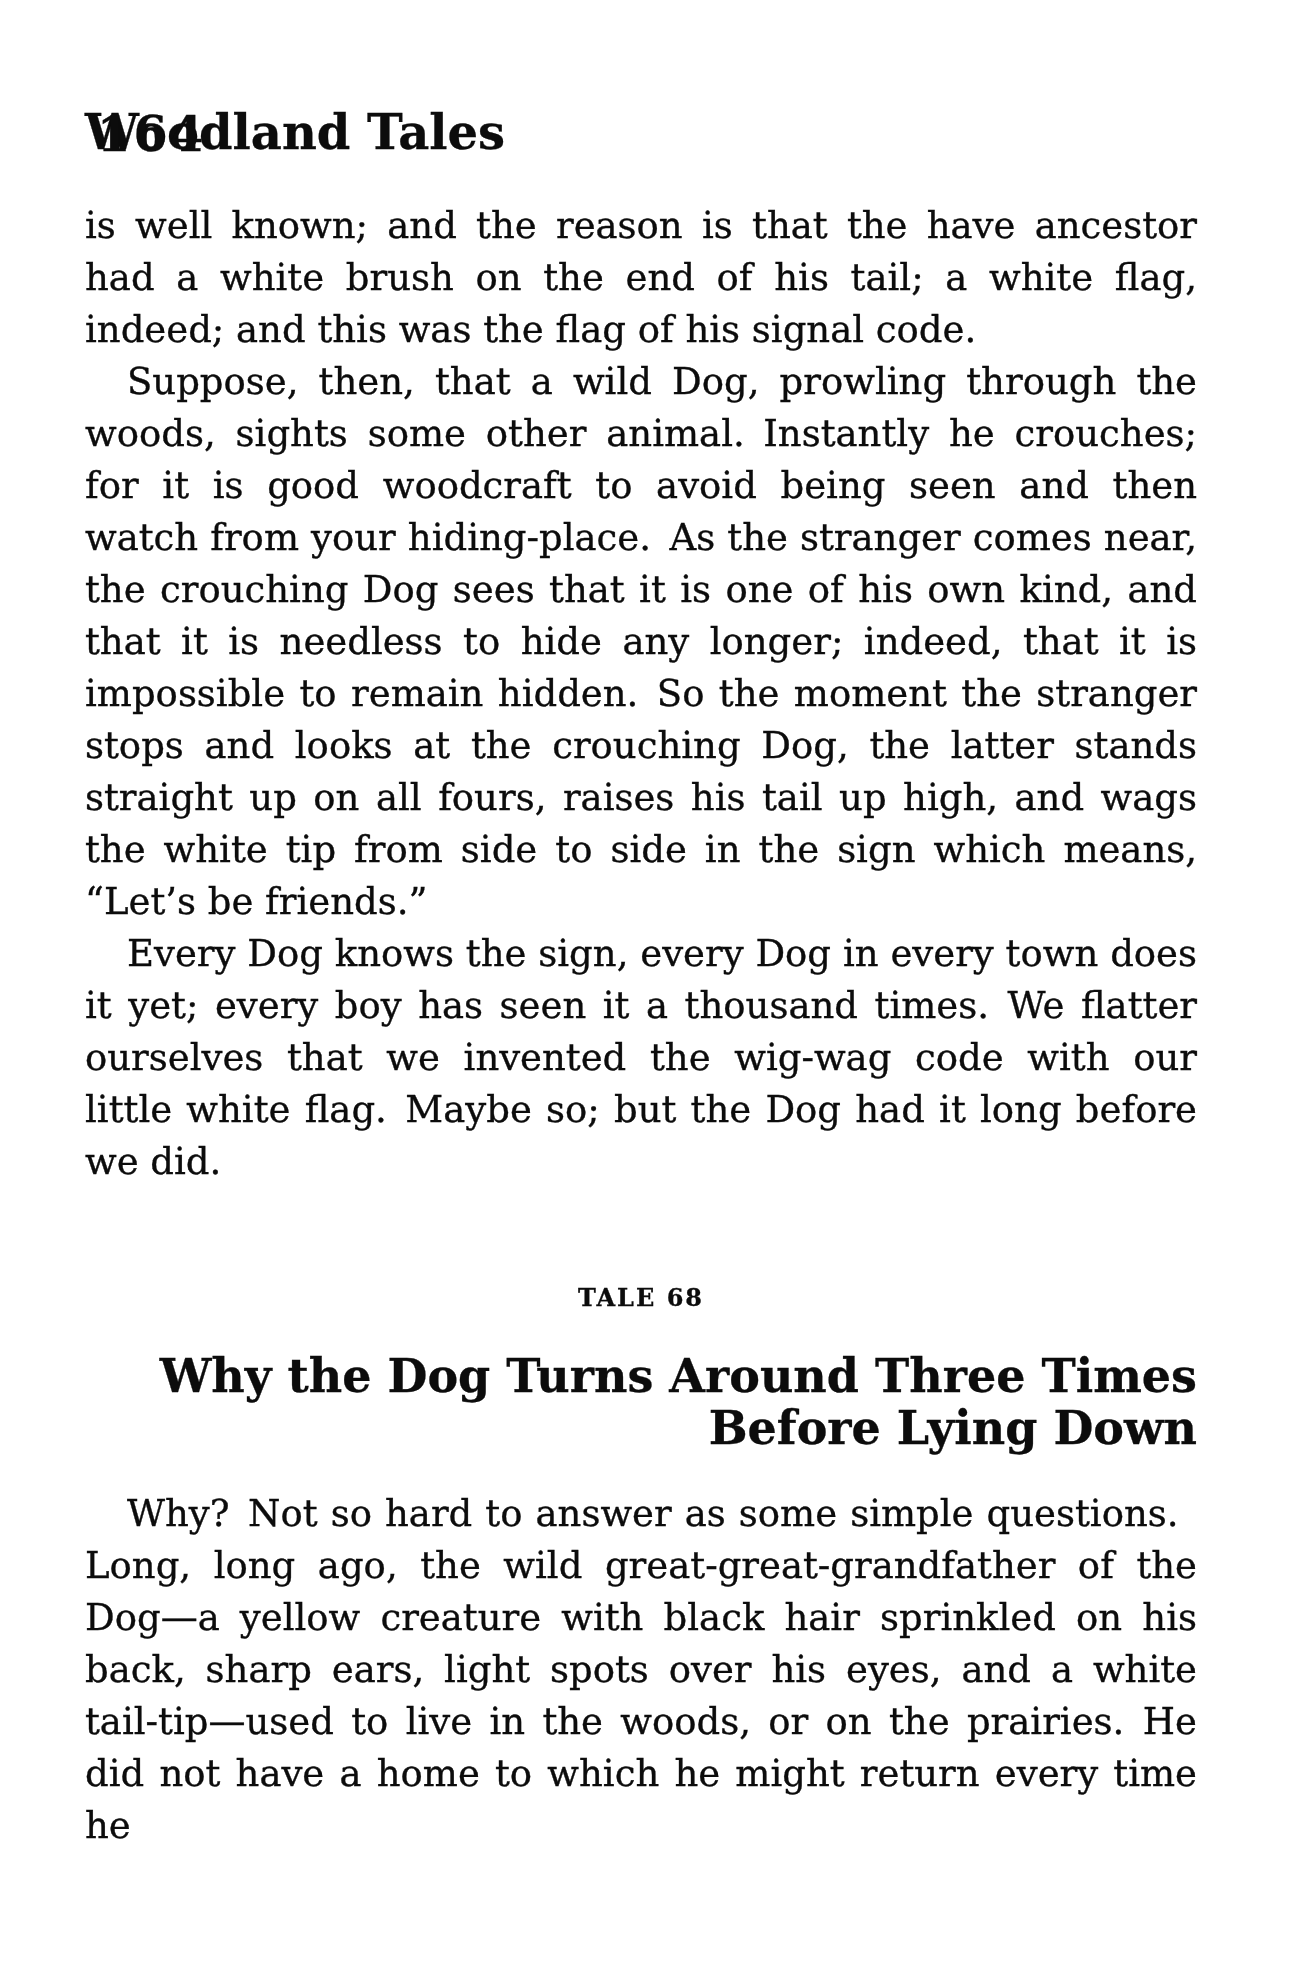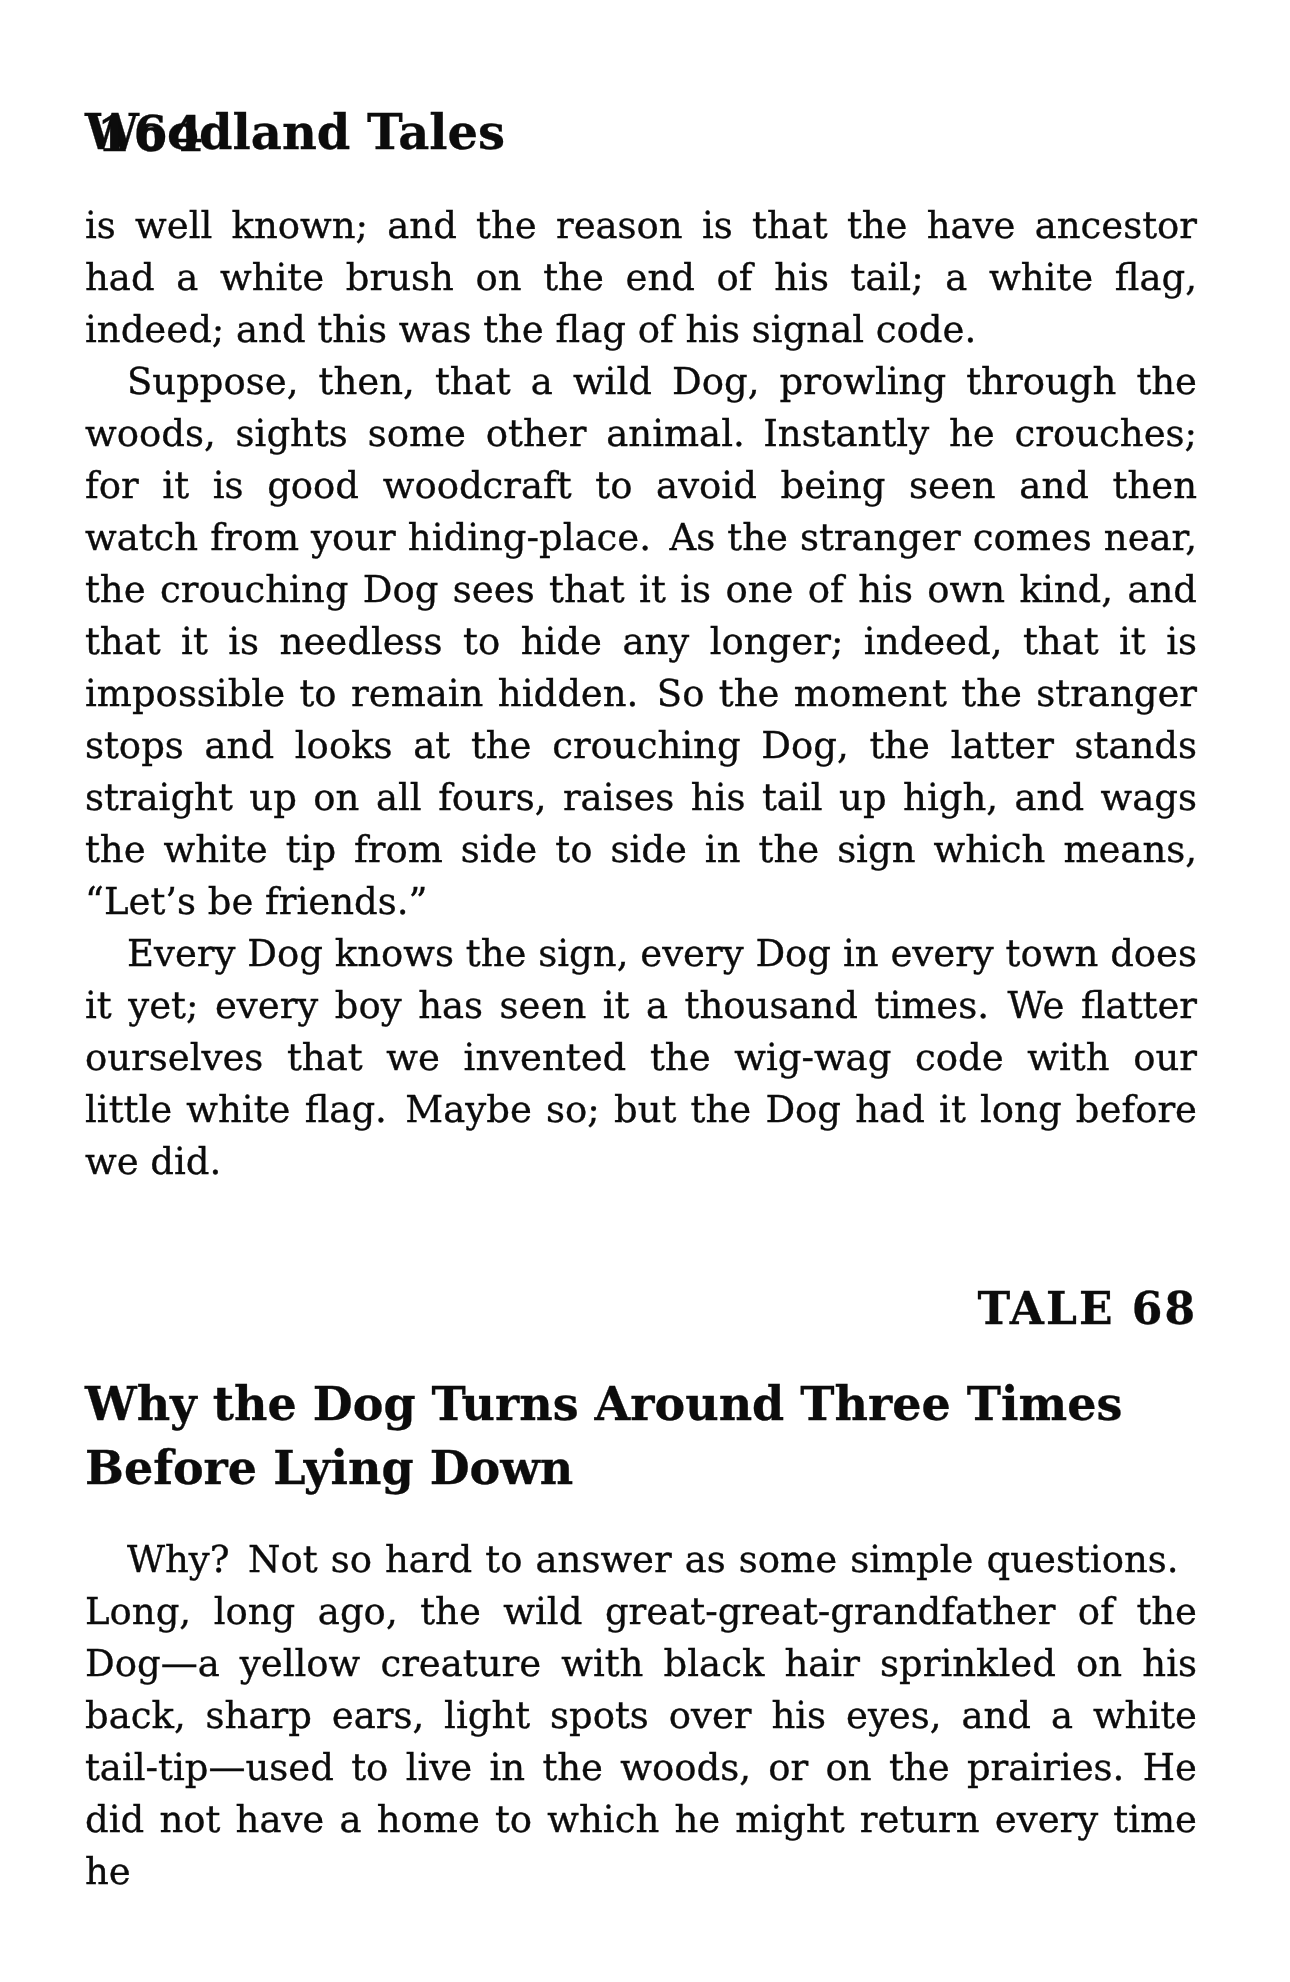--- a/index.html
+++ b/index.html
@@ -52,31 +52,31 @@
   }
   .text-block p {
     margin: 0;
     text-indent: 42px;
   }
   .text-block p.noindent {
     text-indent: 0;
   }
   .tale-label {
     margin-top: 95px;
-    text-align: right;
-    font-size: 44px;
+    text-align: center;
+    font-size: 24px;
     font-weight: 700;
     letter-spacing: 2px;
     -webkit-text-stroke: 0.3px currentColor;
   }
   .tale-title {
     margin: 38px auto 0;
-    text-align: left;
+    text-align: right;
     font-size: 46px;
-    line-height: 64px;
+    line-height: 52px;
     font-weight: 700;
     -webkit-text-stroke: 0.3px currentColor;
   }
   .tale-body {
     margin-top: 34px;
   }
   .smallcaps {
     font-variant: small-caps;
     letter-spacing: 0.5px;
   }

